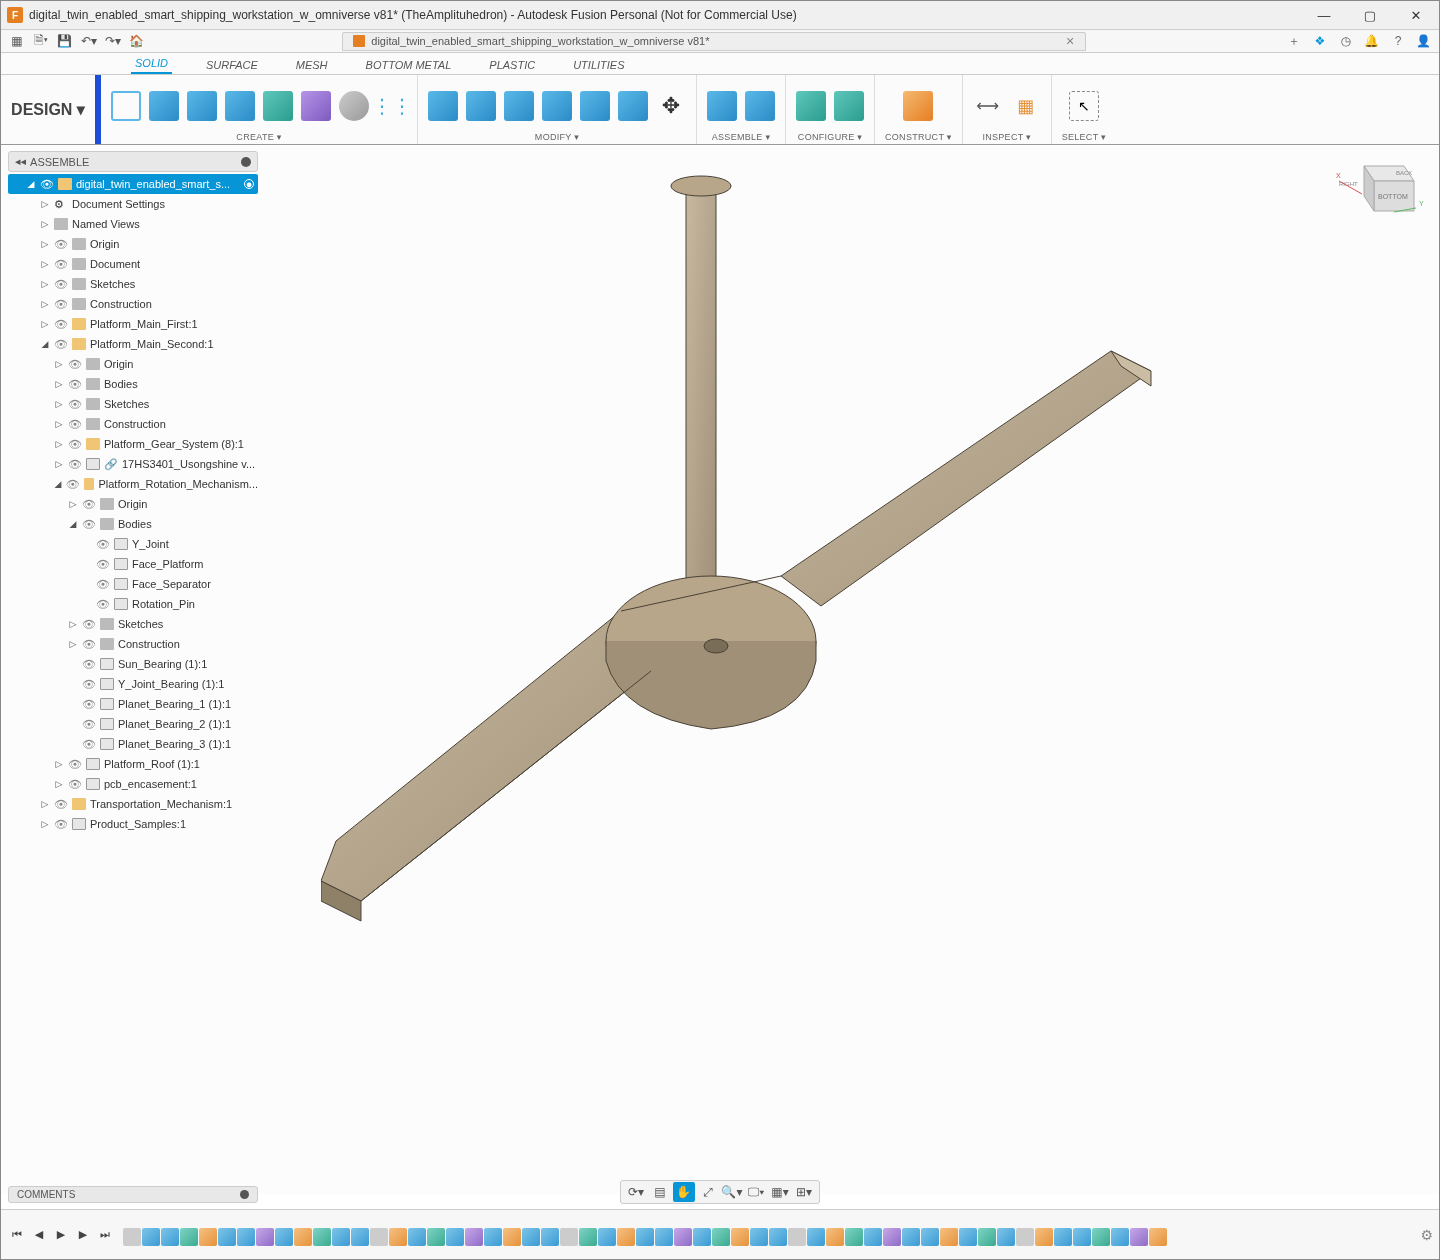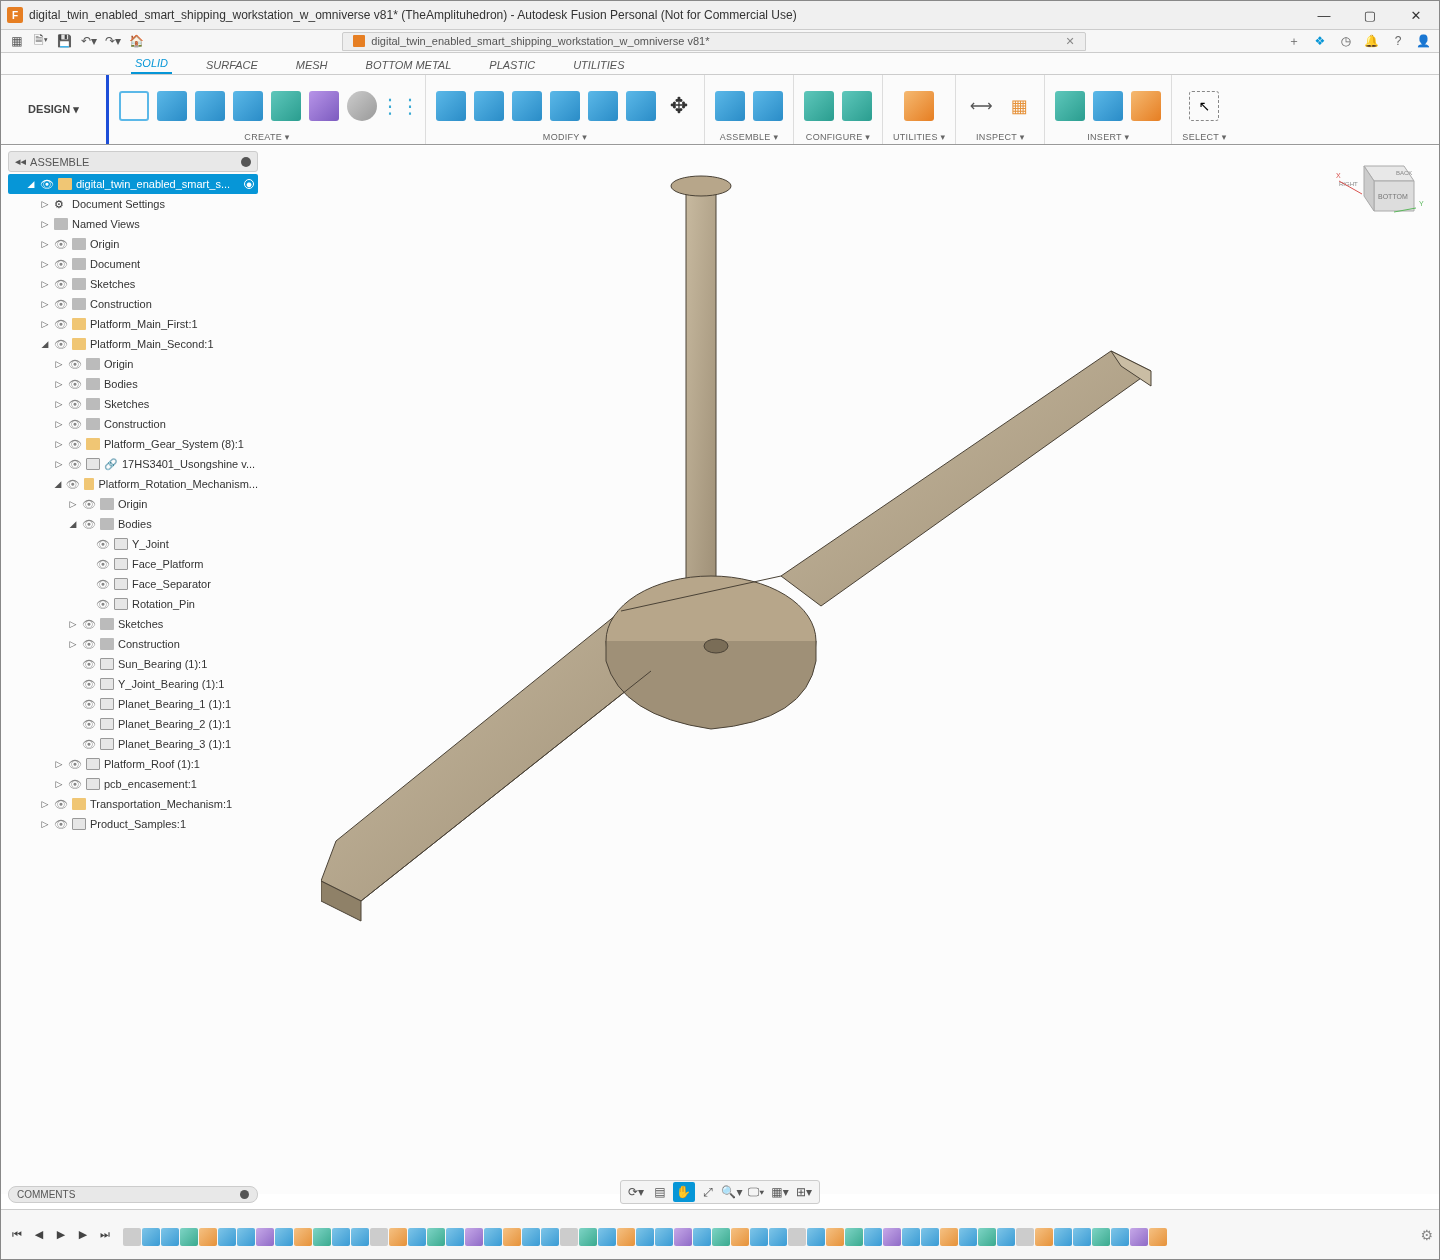--- a/index.html
+++ b/index.html
@@ -17,21 +17,21 @@
   .qat .tab-doc { margin-left:auto; margin-right:auto; display:flex; align-items:center; gap:6px; padding:2px 10px; background:#eee; border:1px solid #ccc; border-radius:2px 2px 0 0; position:relative; font-size:11px;}
   .qat .tab-doc .close{margin-left:350px;color:#888;}
   .qat .right-icons { display:flex; gap:4px; margin-left:4px;}
   .qat .right-icons .ricon{width:22px;height:18px;display:flex;align-items:center;justify-content:center;color:#666;}
 
   
   .ribbon-tabs { height: 22px; display:flex; gap:30px; padding-left:130px; font-size:11px; color:#555; align-items:flex-end; border-bottom:1px solid #ccc; background:#fbfbfb;}
   .ribbon-tabs .rtab{padding:3px 4px;font-style:italic;}
   .ribbon-tabs .rtab.active{color:#0696d7;border-bottom:2px solid #0696d7;}
   .ribbon { height: 70px; background: #fbfbfb; border-bottom:1px solid #999; display:flex; align-items:stretch; }
-  .design-btn{width:108px;border-right:3px solid #1d4ed8;display:flex;align-items:center;justify-content:center;font-size:11px;font-weight:bold;color:#444;}
+  .design-btn{width:100px;border-right:6px solid #1d4ed8;display:flex;align-items:center;justify-content:center;font-size:16px;font-weight:bold;color:#444;}
   .rgroup{padding:4px 10px 2px 10px;border-right:1px solid #ddd;display:flex;flex-direction:column;align-items:center;justify-content:space-between;}
   .rgroup .icons-row{display:flex;gap:8px;align-items:center;flex:1;}
   .rgroup .glabel{font-size:9px;color:#666;letter-spacing:0.3px;}
   .ribbon-icon{width:30px;height:30px;border-radius:3px;display:flex;align-items:center;justify-content:center;}
   .ri-blue{background:linear-gradient(135deg,#5bb8e8,#2a8cc7);}
   .ri-teal{background:linear-gradient(135deg,#5ec7bb,#2a9d8f);}
   .ri-purple{background:linear-gradient(135deg,#b794e8,#7c5bbf);}
   .ri-orange{background:linear-gradient(135deg,#f5b971,#e67e22);}
   .ri-gray{background:linear-gradient(135deg,#ccc,#999);}
   .ri-outline{border:2px solid #5bb8e8;background:transparent;}
@@ -58,21 +58,21 @@
   .canvas{position:absolute;left:0;top:145px;right:0;bottom:65px;background:#fcfcfc;z-index:-1;}
 
   
   .viewcube{position:absolute;right:15px;top:155px;width:90px;height:70px;}
 
   
   .model-svg{position:absolute;left:320px;top:160px;width:900px;height:820px;}
 
   
   .comments{position:absolute;left:7px;bottom:56px;right:7px;height:18px;display:flex;align-items:center;}
-  .comments .inner{background:#e8e8e8;border:1px solid #ccc;border-radius:8px;padding:2px 8px;font-size:10px;color:#555;display:flex;align-items:center;width:250px;}
+  .comments .inner{background:#e8e8e8;border:1px solid #ccc;border-radius:3px;padding:2px 8px;font-size:10px;color:#555;display:flex;align-items:center;width:250px;}
   .comments .inner .dot{margin-left:auto;width:9px;height:9px;border-radius:50%;background:#555;}
 
   
   .navbar-float{position:absolute;left:50%;transform:translateX(-50%);bottom:55px;height:24px;background:#f4f4f4;border:1px solid #ccc;border-radius:3px;display:flex;align-items:center;padding:0 4px;gap:2px;}
   .navbar-float .nicon{width:22px;height:20px;display:flex;align-items:center;justify-content:center;font-size:12px;color:#555;}
   .navbar-float .nicon.active{background:#0696d7;color:#fff;border-radius:2px;}
 
   
   .timeline{position:absolute;left:0;right:0;bottom:0;height:50px;border-top:1px solid #ccc;background:#f7f7f7;display:flex;align-items:center;padding:0 6px;gap:2px;}
   .timeline .tctrl{width:20px;height:20px;display:flex;align-items:center;justify-content:center;color:#444;font-size:11px;}
@@ -169,36 +169,28 @@
     <div class="icons-row">
       <div class="ribbon-icon ri-teal"></div>
       <div class="ribbon-icon ri-teal"></div>
     </div>
     <div class="glabel">CONFIGURE ▾</div>
   </div>
   <div class="rgroup">
     <div class="icons-row">
       <div class="ribbon-icon ri-orange"></div>
     </div>
-    <div class="glabel">UTILITIES ▾</div>
+    <div class="glabel">CONSTRUCT ▾</div>
   </div>
   <div class="rgroup">
     <div class="icons-row">
       <div class="ribbon-icon" style="font-size:16px;color:#555;">⟷</div>
       <div class="ribbon-icon" style="font-size:18px;color:#e6923a;">▦</div>
     </div>
     <div class="glabel">INSPECT ▾</div>
-  </div>
-  <div class="rgroup">
-    <div class="icons-row">
-      <div class="ribbon-icon ri-teal"></div>
-      <div class="ribbon-icon ri-blue"></div>
-      <div class="ribbon-icon ri-orange"></div>
-    </div>
-    <div class="glabel">INSERT ▾</div>
   </div>
   <div class="rgroup" style="border-right:none;">
     <div class="icons-row">
       <div class="ribbon-icon" style="border:1px dashed #888;font-size:14px;">↖</div>
     </div>
     <div class="glabel">SELECT ▾</div>
   </div>
 </div>
 
 <div class="canvas"></div>

